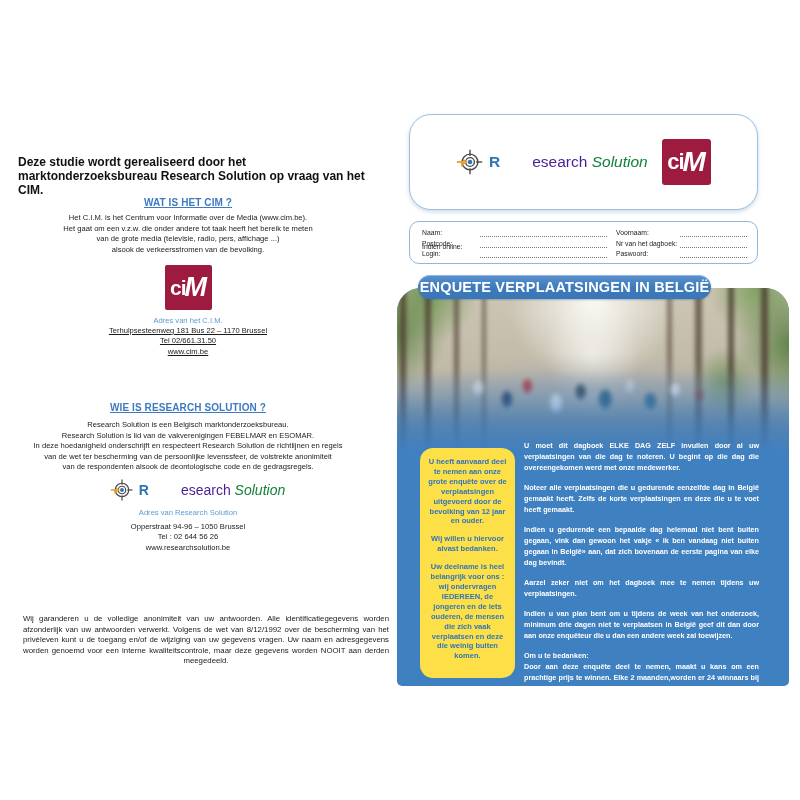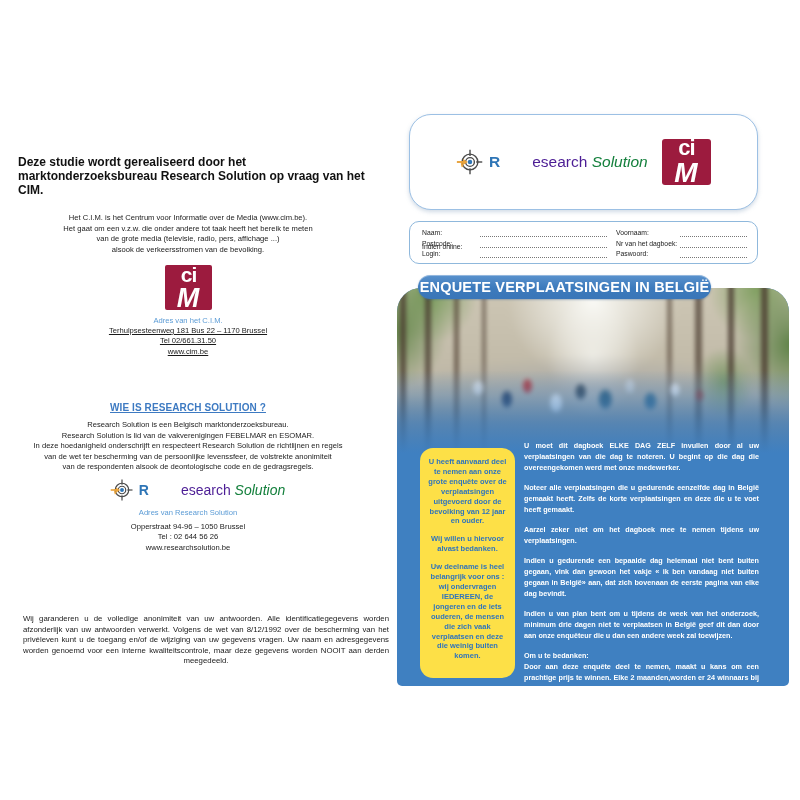--- a/index.html
+++ b/index.html
@@ -18,21 +18,21 @@
   .p2{top:420px;}
   .addr-label{font-size:7.6px;color:#5b9bd5;margin:0;}
   .al1{top:316px;}
   .al2{top:508px;}
   .addr{font-size:7.6px;line-height:10.4px;color:#1a1a1a;white-space:pre-line;margin:0;}
   .ad1{top:326px;text-decoration:underline;}
   .ad2{top:522px;}
   .footer-para{position:absolute;left:20px;top:611px;width:366px;font-size:7.8px;line-height:10.6px;color:#1a1a1a;text-align:justify;text-align-last:center;margin:3px;}
 
   
-  .cim-logo{background:#9c1b3e;color:#fff;display:flex;align-items:center;justify-content:center;border-radius:2px;line-height:1;flex-direction:column;}
+  .cim-logo{background:#9c1b3e;color:#fff;display:flex;align-items:center;justify-content:center;border-radius:2px;line-height:1;}
   .cim-logo .ci{font-weight:700;letter-spacing:-1px;}
   .cim-logo .m{font-weight:700;font-style:italic;margin-left:-1px;}
   .cim-left{position:absolute;left:165px;top:265px;width:47px;height:45px;}
   .cim-left .ci{font-size:21px;}
   .cim-left .m{font-size:27px;}
 
   
   .rs-logo{display:flex;align-items:center;justify-content:center;gap:5px;}
   .rs-left{position:absolute;left:0;width:100%;top:477px;height:26px;}
   .rs-text{white-space:nowrap;}
@@ -104,20 +104,21 @@
   svg .tgt{stroke:#4a4a4a;stroke-width:1.6;fill:none;}
 </style>
 </head>
 <body>
 
 <div class="sheet">
 
   <section class="left-page">
     <p class="intro">Deze studie wordt gerealiseerd door het marktonderzoeksbureau Research Solution op vraag van het CIM.</p>
 
+    <h2 class="lcol h h1">WAT IS HET CIM ?</h2>
     <p class="lcol body p1">Het C.I.M. is het Centrum voor Informatie over de Media (www.cim.be).
 Het gaat om een v.z.w. die onder andere tot taak heeft het bereik te meten
 van de grote media (televisie, radio, pers, affichage ...)
 alsook de verkeersstromen van de bevolking.</p>
 
     <div class="cim-logo cim-left">
       <span class="ci">ci</span>
         <span class="m">M</span>
     </div>
 
@@ -210,22 +211,22 @@
 
       <div class="intro-box">
         <p>U heeft aanvaard deel te nemen aan onze grote enquête over de verplaatsingen uitgevoerd door de bevolking van 12 jaar en ouder.</p>
         <p>Wij willen u hiervoor alvast bedanken.</p>
         <p><span>Uw deelname is heel belangrijk voor ons : wij ondervragen </span><span class="b">IEDEREEN</span><span>, de jongeren en de iets ouderen, de mensen die zich vaak verplaatsen en deze die weinig buiten komen.</span></p>
       </div>
 
       <div class="info-col">
         <p><span>U moet dit dagboek </span><span class="b">ELKE DAG ZELF</span><span> invullen door al uw verplaatsingen van die dag te noteren. U begint op die dag die overeengekomen werd met onze medewerker.</span></p>
         <p>Noteer alle verplaatsingen die u gedurende eenzelfde dag in België gemaakt heeft. Zelfs de korte verplaatsingen en deze die u te voet heeft gemaakt.</p>
+        <p>Indien u gedurende een bepaalde dag helemaal niet bent buiten gegaan, vink dan gewoon het vakje « ik ben vandaag niet buiten gegaan in België» aan, dat zich bovenaan de eerste pagina van elke dag bevindt.</p>
         <p>Aarzel zeker niet om het dagboek mee te nemen tijdens uw verplaatsingen.</p>
-        <p>Indien u gedurende een bepaalde dag helemaal niet bent buiten gegaan, vink dan gewoon het vakje « ik ben vandaag niet buiten gegaan in België» aan, dat zich bovenaan de eerste pagina van elke dag bevindt.</p>
         <p>Indien u van plan bent om u tijdens de week van het onderzoek, minimum drie dagen niet te verplaatsen in België geef dit dan door aan onze enquêteur die u dan een andere week zal toewijzen.</p>
         <p class="tight">Om u te bedanken:</p>
         <p>Door aan deze enquête deel te nemen, maakt u kans om een prachtige prijs te winnen. Elke 2 maanden,worden er 24 winnaars bij trekking bepaald. Zij krijgen een cadeaubon die varieert tussen 20 € en 250 €.</p>
       </div>
     </div>
 
   </section>
 </div>
 
 </body></html>

